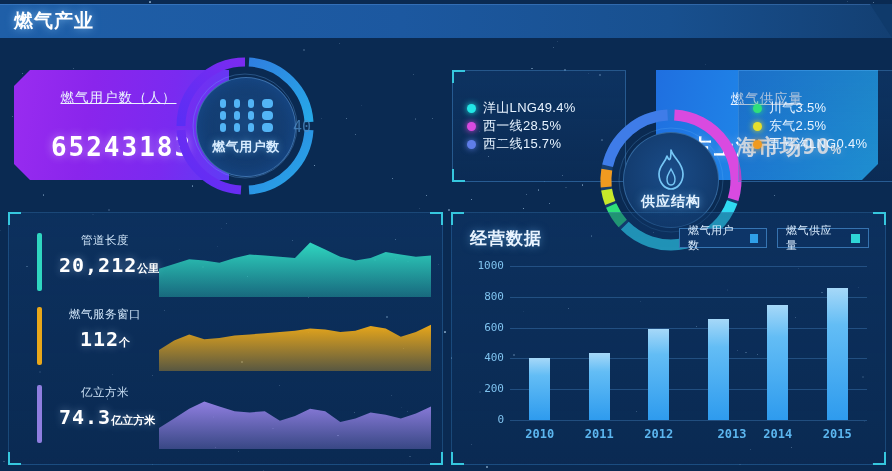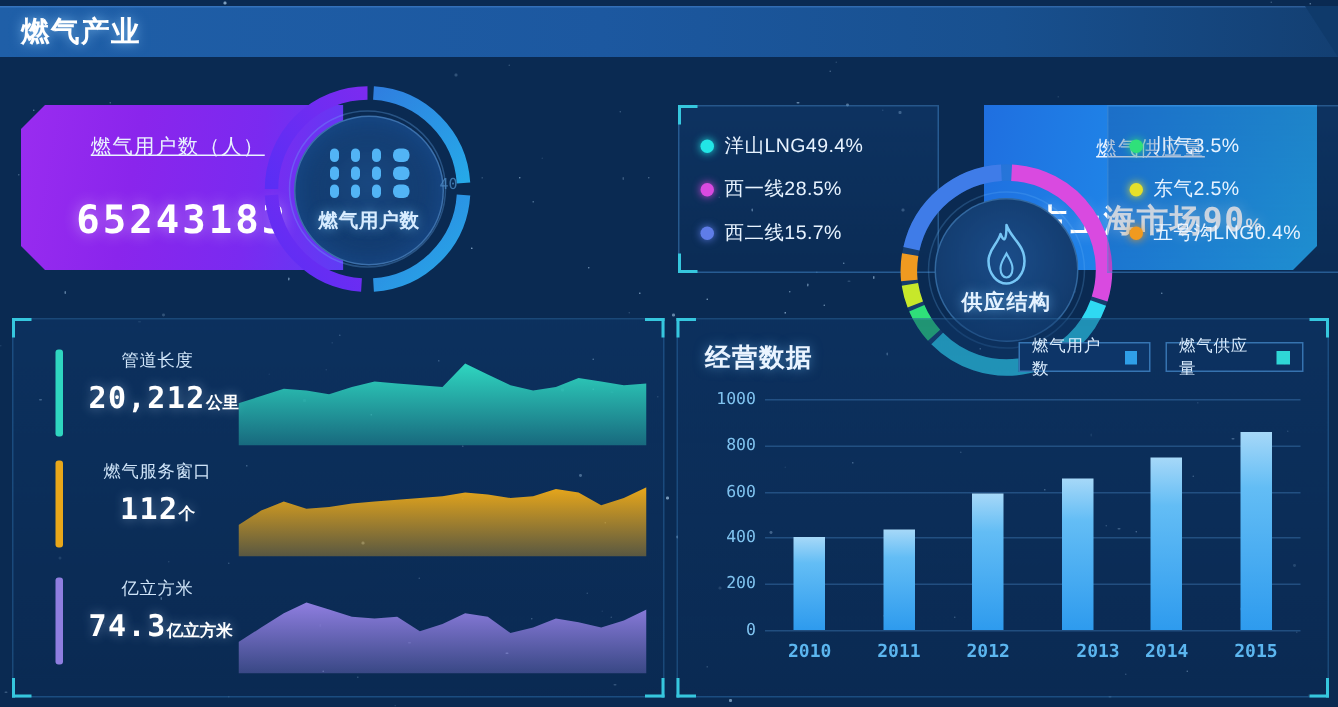--- a/index.html
+++ b/index.html
@@ -78,29 +78,29 @@
     background:radial-gradient(circle at 50% 45%,#18477f 0%,#123a6d 60%,#0f3260 100%);
     border:1px solid rgba(110,180,250,.45);
     display:flex;flex-direction:column;align-items:center;justify-content:center;
     box-shadow:0 0 20px rgba(40,120,220,.35) inset;
   }
   .dotlogo{display:grid;grid-template-columns:repeat(4,1fr);gap:3px;margin-bottom:6px;}
   .dotlogo i{display:block;width:6px;height:9px;border-radius:4px;background:#52b4f5;}
   .dotlogo i.big{width:11px;height:9px;}
   .center-name{font-size:13px;color:#d8ecff;font-weight:700;letter-spacing:.5px;
     text-shadow:0 0 7px rgba(120,200,255,.6);}
-  .tick40{position:absolute;left:118px;top:62px;font-size:10px;color:#4f8ec8;
+  .tick40{position:absolute;left:118px;top:62px;font-size:15px;color:#4f8ec8;
     font-family:"DejaVu Sans Mono",monospace;opacity:.75;}
 
   
   .legendbox{
     position:absolute;top:22px;height:110px;width:172px;
     border:1px solid rgba(90,170,240,.35);
     background:linear-gradient(180deg,rgba(20,70,130,.30),rgba(14,52,100,.18));
-    display:flex;flex-direction:column;justify-content:center;gap:11px;
+    display:flex;flex-direction:column;justify-content:center;gap:0;
   }
   .legendbox.lb-left{left:452px;clip-path:polygon(0 0,100% 0,100% 100%,0 100%,0 0);}
   .legendbox.lb-right{left:738px;}
   .lrow{display:flex;align-items:center;gap:7px;padding-left:14px;}
   .ldot{width:9px;height:9px;border-radius:50%;flex:none;box-shadow:0 0 6px currentColor;}
   .ltext{font-size:13px;color:#e7f3ff;letter-spacing:.3px;}
 
   .corner{position:absolute;width:11px;height:11px;border:2px solid #36c7de;}
   .c-tl{left:-1px;top:-1px;border-right:none;border-bottom:none;}
   .c-tr{right:-1px;top:-1px;border-left:none;border-bottom:none;}

